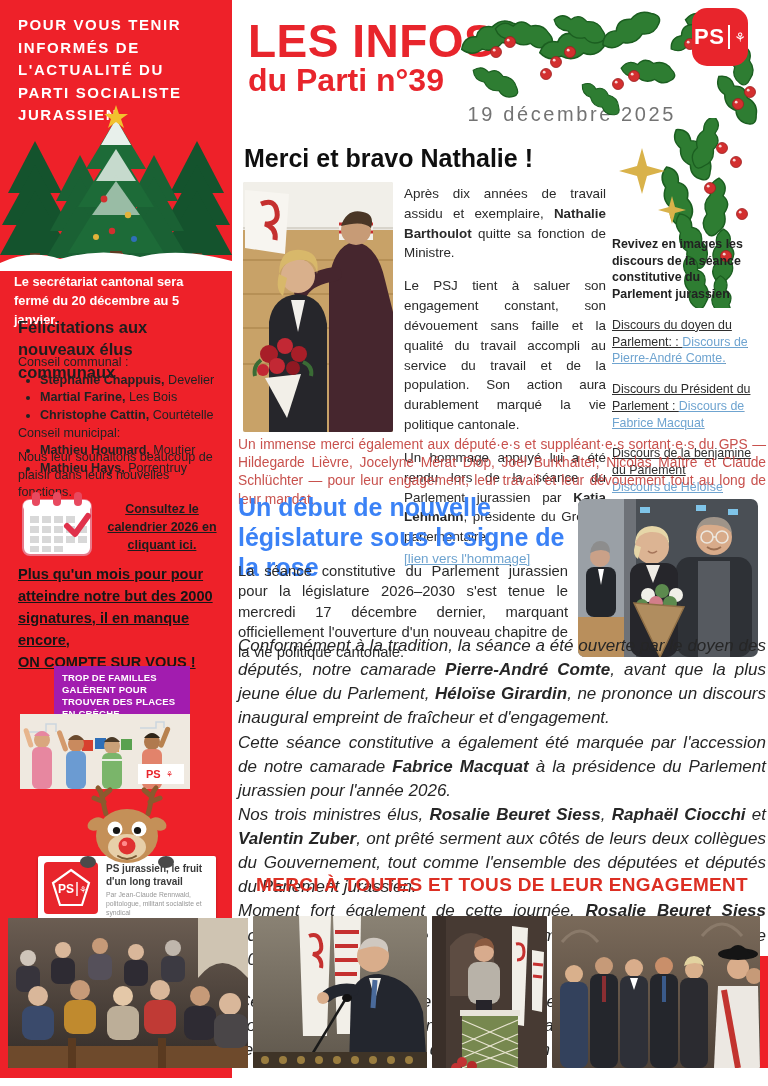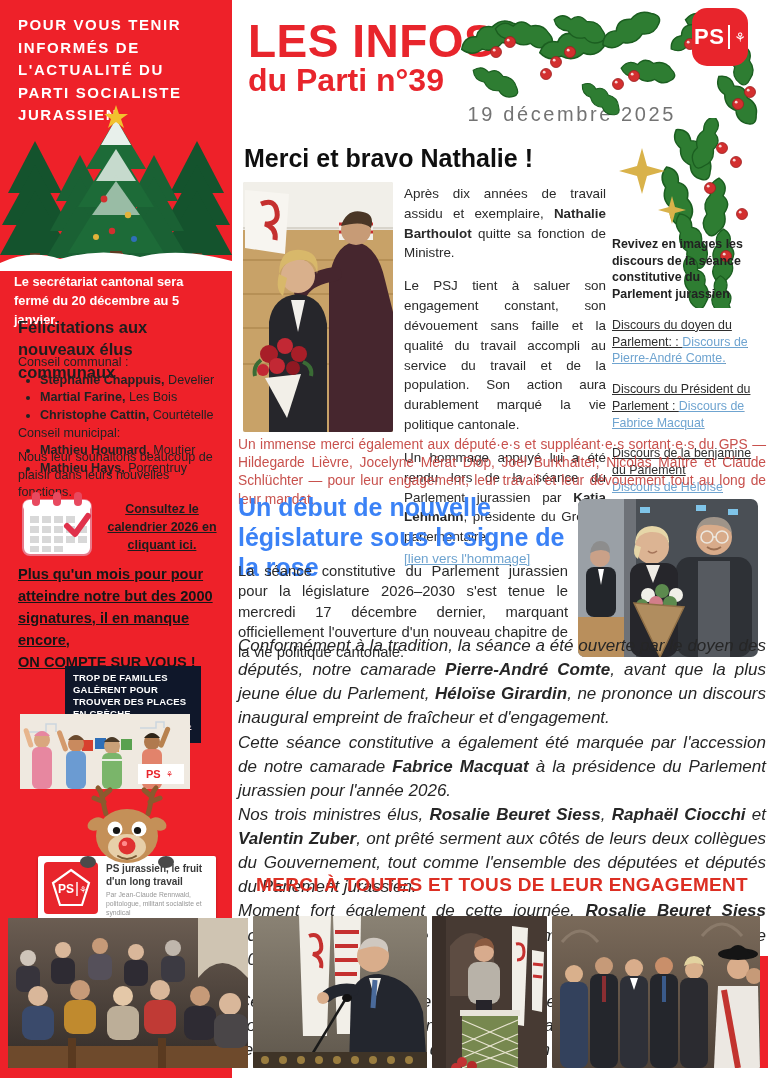--- a/index.html
+++ b/index.html
@@ -17,21 +17,21 @@
   .sb-congrats-title{left:18px;top:316px;width:200px;color:#1e1e1e;font-size:16.5px;font-weight:700;line-height:1.35;}
   .sb-lists{left:18px;top:354px;width:202px;color:#222;font-size:12.6px;line-height:1.4;}
   .sb-lists ul{margin:0 0 0 0;padding:0 0 0 22px;}
   .sb-lists li{margin:0;}
   .sb-wish{left:18px;top:449px;width:200px;color:#222;font-size:12.6px;line-height:1.4;}
   .sb-cal-icon{left:20px;top:490px;width:74px;height:68px;}
   .sb-cal-cta{left:100px;top:500px;width:124px;color:#1c1c1c;font-size:12.5px;font-weight:700;
               line-height:1.45;text-align:center;text-decoration:underline;cursor:pointer;}
   .sb-signatures{left:18px;top:564px;width:202px;color:#161616;font-size:14.6px;font-weight:700;line-height:1.5;}
   .sb-signatures .u{text-decoration:underline;}
-  .sb-creche-banner{left:65px;top:666px;width:136px;background:#0f172a;padding:6px 8px 5px 8px;box-sizing:border-box;}
+  .sb-creche-banner{left:54px;top:666px;width:136px;background:#a21caf;padding:6px 8px 5px 8px;box-sizing:border-box;}
   .sb-creche-title{color:#fff;font-size:9.5px;font-weight:700;line-height:1.25;letter-spacing:.2px;}
   .sb-creche-link{display:block;margin-top:3px;color:#ffe9e9;font-size:5.6px;line-height:1.35;
                   text-decoration:underline;cursor:pointer;}
   .sb-creche-photo{left:20px;top:714px;width:170px;height:75px;}
   .sb-reindeer{left:66px;top:784px;width:122px;height:84px;z-index:4;}
   .sb-book{left:38px;top:856px;width:178px;height:64px;background:#fff;border-radius:2px;
            box-shadow:0 1px 3px rgba(0,0,0,.28);z-index:3;display:flex;cursor:pointer;}
   .sb-book-logo{width:54px;height:52px;margin:6px;background:#e8252c;border-radius:4px;flex:none;
                 display:flex;align-items:center;justify-content:center;}
   .sb-book-body{padding:7px 6px 0 2px;overflow:hidden;}

